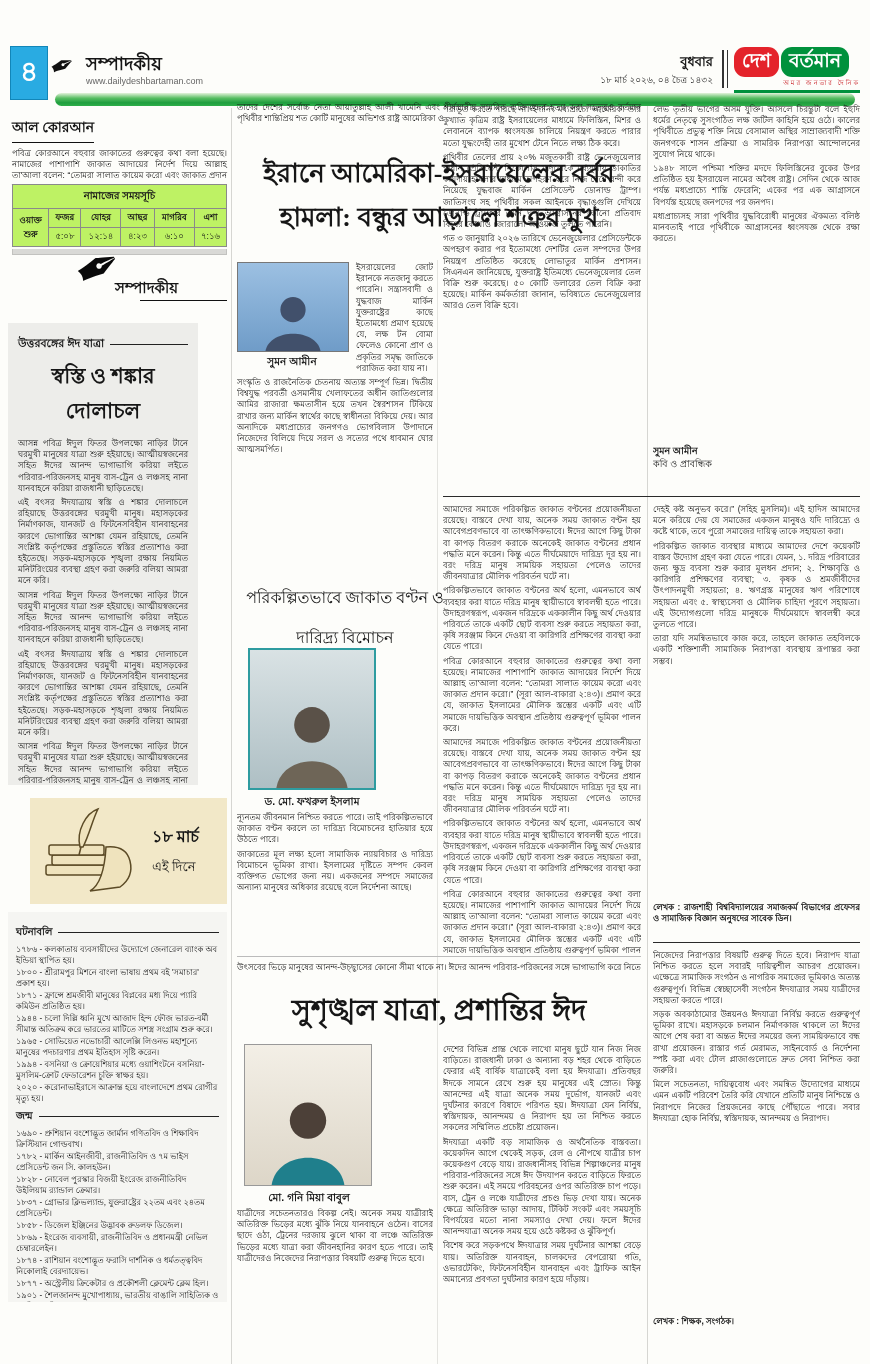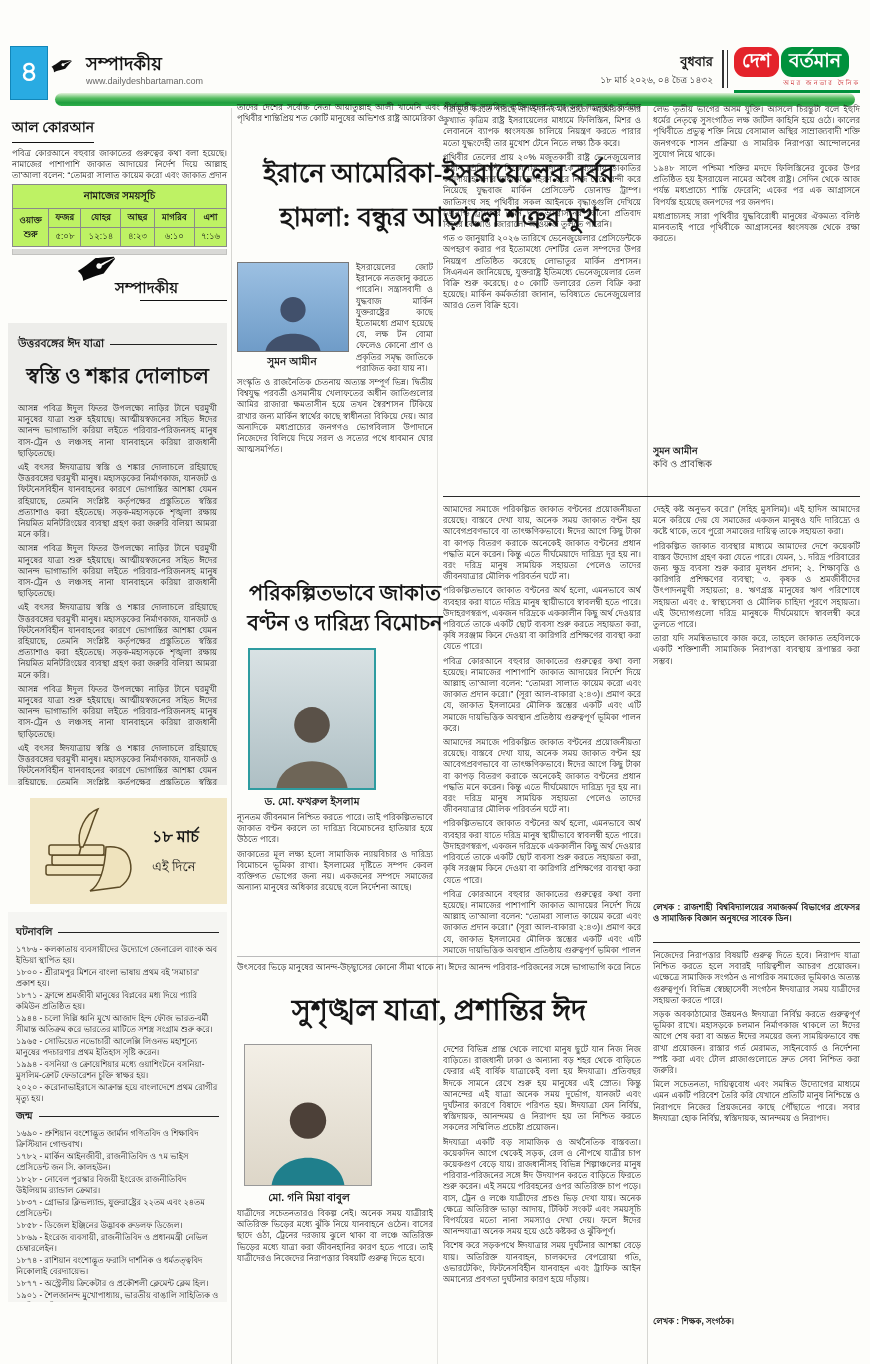--- a/index.html
+++ b/index.html
@@ -50,21 +50,21 @@
   .thisday-date{font-size:16px;font-weight:bold;font-family:"Liberation Serif",serif;}
   .thisday-label{font-size:13px;margin-top:6px;font-family:"Liberation Serif",serif;}
   .lists-panel{background:#f5f5f2;padding:8px 8px;box-sizing:border-box;overflow:hidden;}
   .list-head{display:flex;align-items:center;gap:6px;margin:4px 0 3px;}
   .list-head b{font-size:10px;}
   .list-head .dash{flex:1;border-top:1.2px solid #222;}
   .hist p{margin:0 0 1px;font-size:8.2px;line-height:11px;text-align:left;}
   
   .headline-xl{font-size:26px;line-height:44px;font-weight:bold;text-align:center;
                font-family:"Liberation Serif",serif;}
-  .headline-md{font-size:21px;line-height:30px;font-weight:bold;text-align:center;
+  .headline-md{font-size:16px;line-height:40px;font-weight:normal;text-align:center;
                font-family:"Liberation Serif",serif;}
   .photo{border:1px solid #777;display:flex;align-items:flex-end;justify-content:center;overflow:hidden;}
   .photo svg{display:block;}
   .caption{font-size:10.5px;font-weight:bold;text-align:center;margin-top:4px;}
   .floatwrap .photo{float:left;margin:0 6px 2px 0;}
   .signature{font-size:9.5px;line-height:13px;margin-top:10px;}
   .signature .sig-name{font-weight:bold;}
 </style>
 </head>
 <body>
@@ -133,21 +133,21 @@
       </table>
     <div class="table-strip" data-name="table-shadow-strip"></div>
   </div>
 
   <div class="abs" style="left:30px;top:248px;width:197px;height:72px;" data-name="editorial-emblem">
     <span class="emblem-pen abs" style="left:45px;top:-8px;" data-name="calligraphy-pen-icon">✒</span>
     <span class="emblem-word abs" style="left:85px;top:28px;" data-name="editorial-emblem-label">সম্পাদকীয়</span>
     <span class="abs" style="left:110px;top:52px;width:87px;border-top:1.5px solid #111;" data-name="emblem-underline"></span>
   </div>
 
-  <div class="abs edit-box" style="left:8px;top:323px;width:219px;height:462px;" data-name="editorial-article">
+  <div class="abs edit-box" style="left:8px;top:323px;width:190px;height:462px;" data-name="editorial-article">
     <div class="kicker-row" data-name="editorial-kicker-row">
       <span class="kicker" data-name="editorial-kicker">উত্তরবঙ্গের ঈদ যাত্রা</span>
       <span class="dash" data-name="kicker-dash"></span>
     </div>
     <div class="edit-headline" data-name="editorial-headline">স্বস্তি ও শঙ্কার দোলাচল</div>
     <div class="txt" data-name="editorial-body">
         <p data-name="editorial-paragraph">আসন্ন পবিত্র ঈদুল ফিতর উপলক্ষ্যে নাড়ির টানে ঘরমুখী মানুষের যাত্রা শুরু হইয়াছে। আত্মীয়স্বজনের সহিত ঈদের আনন্দ ভাগাভাগি করিয়া লইতে পরিবার-পরিজনসহ মানুষ বাস-ট্রেন ও লঞ্চসহ নানা যানবাহনে করিয়া রাজধানী ছাড়িতেছে।</p>
         <p data-name="editorial-paragraph">এই বৎসর ঈদযাত্রায় স্বস্তি ও শঙ্কার দোলাচলে রহিয়াছে উত্তরবঙ্গের ঘরমুখী মানুষ। মহাসড়কের নির্মাণকাজ, যানজট ও ফিটনেসবিহীন যানবাহনের কারণে ভোগান্তির আশঙ্কা যেমন রহিয়াছে, তেমনি সংশ্লিষ্ট কর্তৃপক্ষের প্রস্তুতিতে স্বস্তির প্রত্যাশাও করা হইতেছে। সড়ক-মহাসড়কে শৃঙ্খলা রক্ষায় নিয়মিত মনিটরিংয়ের ব্যবস্থা গ্রহণ করা জরুরি বলিয়া আমরা মনে করি।</p>
         <p data-name="editorial-paragraph">আসন্ন পবিত্র ঈদুল ফিতর উপলক্ষ্যে নাড়ির টানে ঘরমুখী মানুষের যাত্রা শুরু হইয়াছে। আত্মীয়স্বজনের সহিত ঈদের আনন্দ ভাগাভাগি করিয়া লইতে পরিবার-পরিজনসহ মানুষ বাস-ট্রেন ও লঞ্চসহ নানা যানবাহনে করিয়া রাজধানী ছাড়িতেছে।</p>
         <p data-name="editorial-paragraph">এই বৎসর ঈদযাত্রায় স্বস্তি ও শঙ্কার দোলাচলে রহিয়াছে উত্তরবঙ্গের ঘরমুখী মানুষ। মহাসড়কের নির্মাণকাজ, যানজট ও ফিটনেসবিহীন যানবাহনের কারণে ভোগান্তির আশঙ্কা যেমন রহিয়াছে, তেমনি সংশ্লিষ্ট কর্তৃপক্ষের প্রস্তুতিতে স্বস্তির প্রত্যাশাও করা হইতেছে। সড়ক-মহাসড়কে শৃঙ্খলা রক্ষায় নিয়মিত মনিটরিংয়ের ব্যবস্থা গ্রহণ করা জরুরি বলিয়া আমরা মনে করি।</p>

